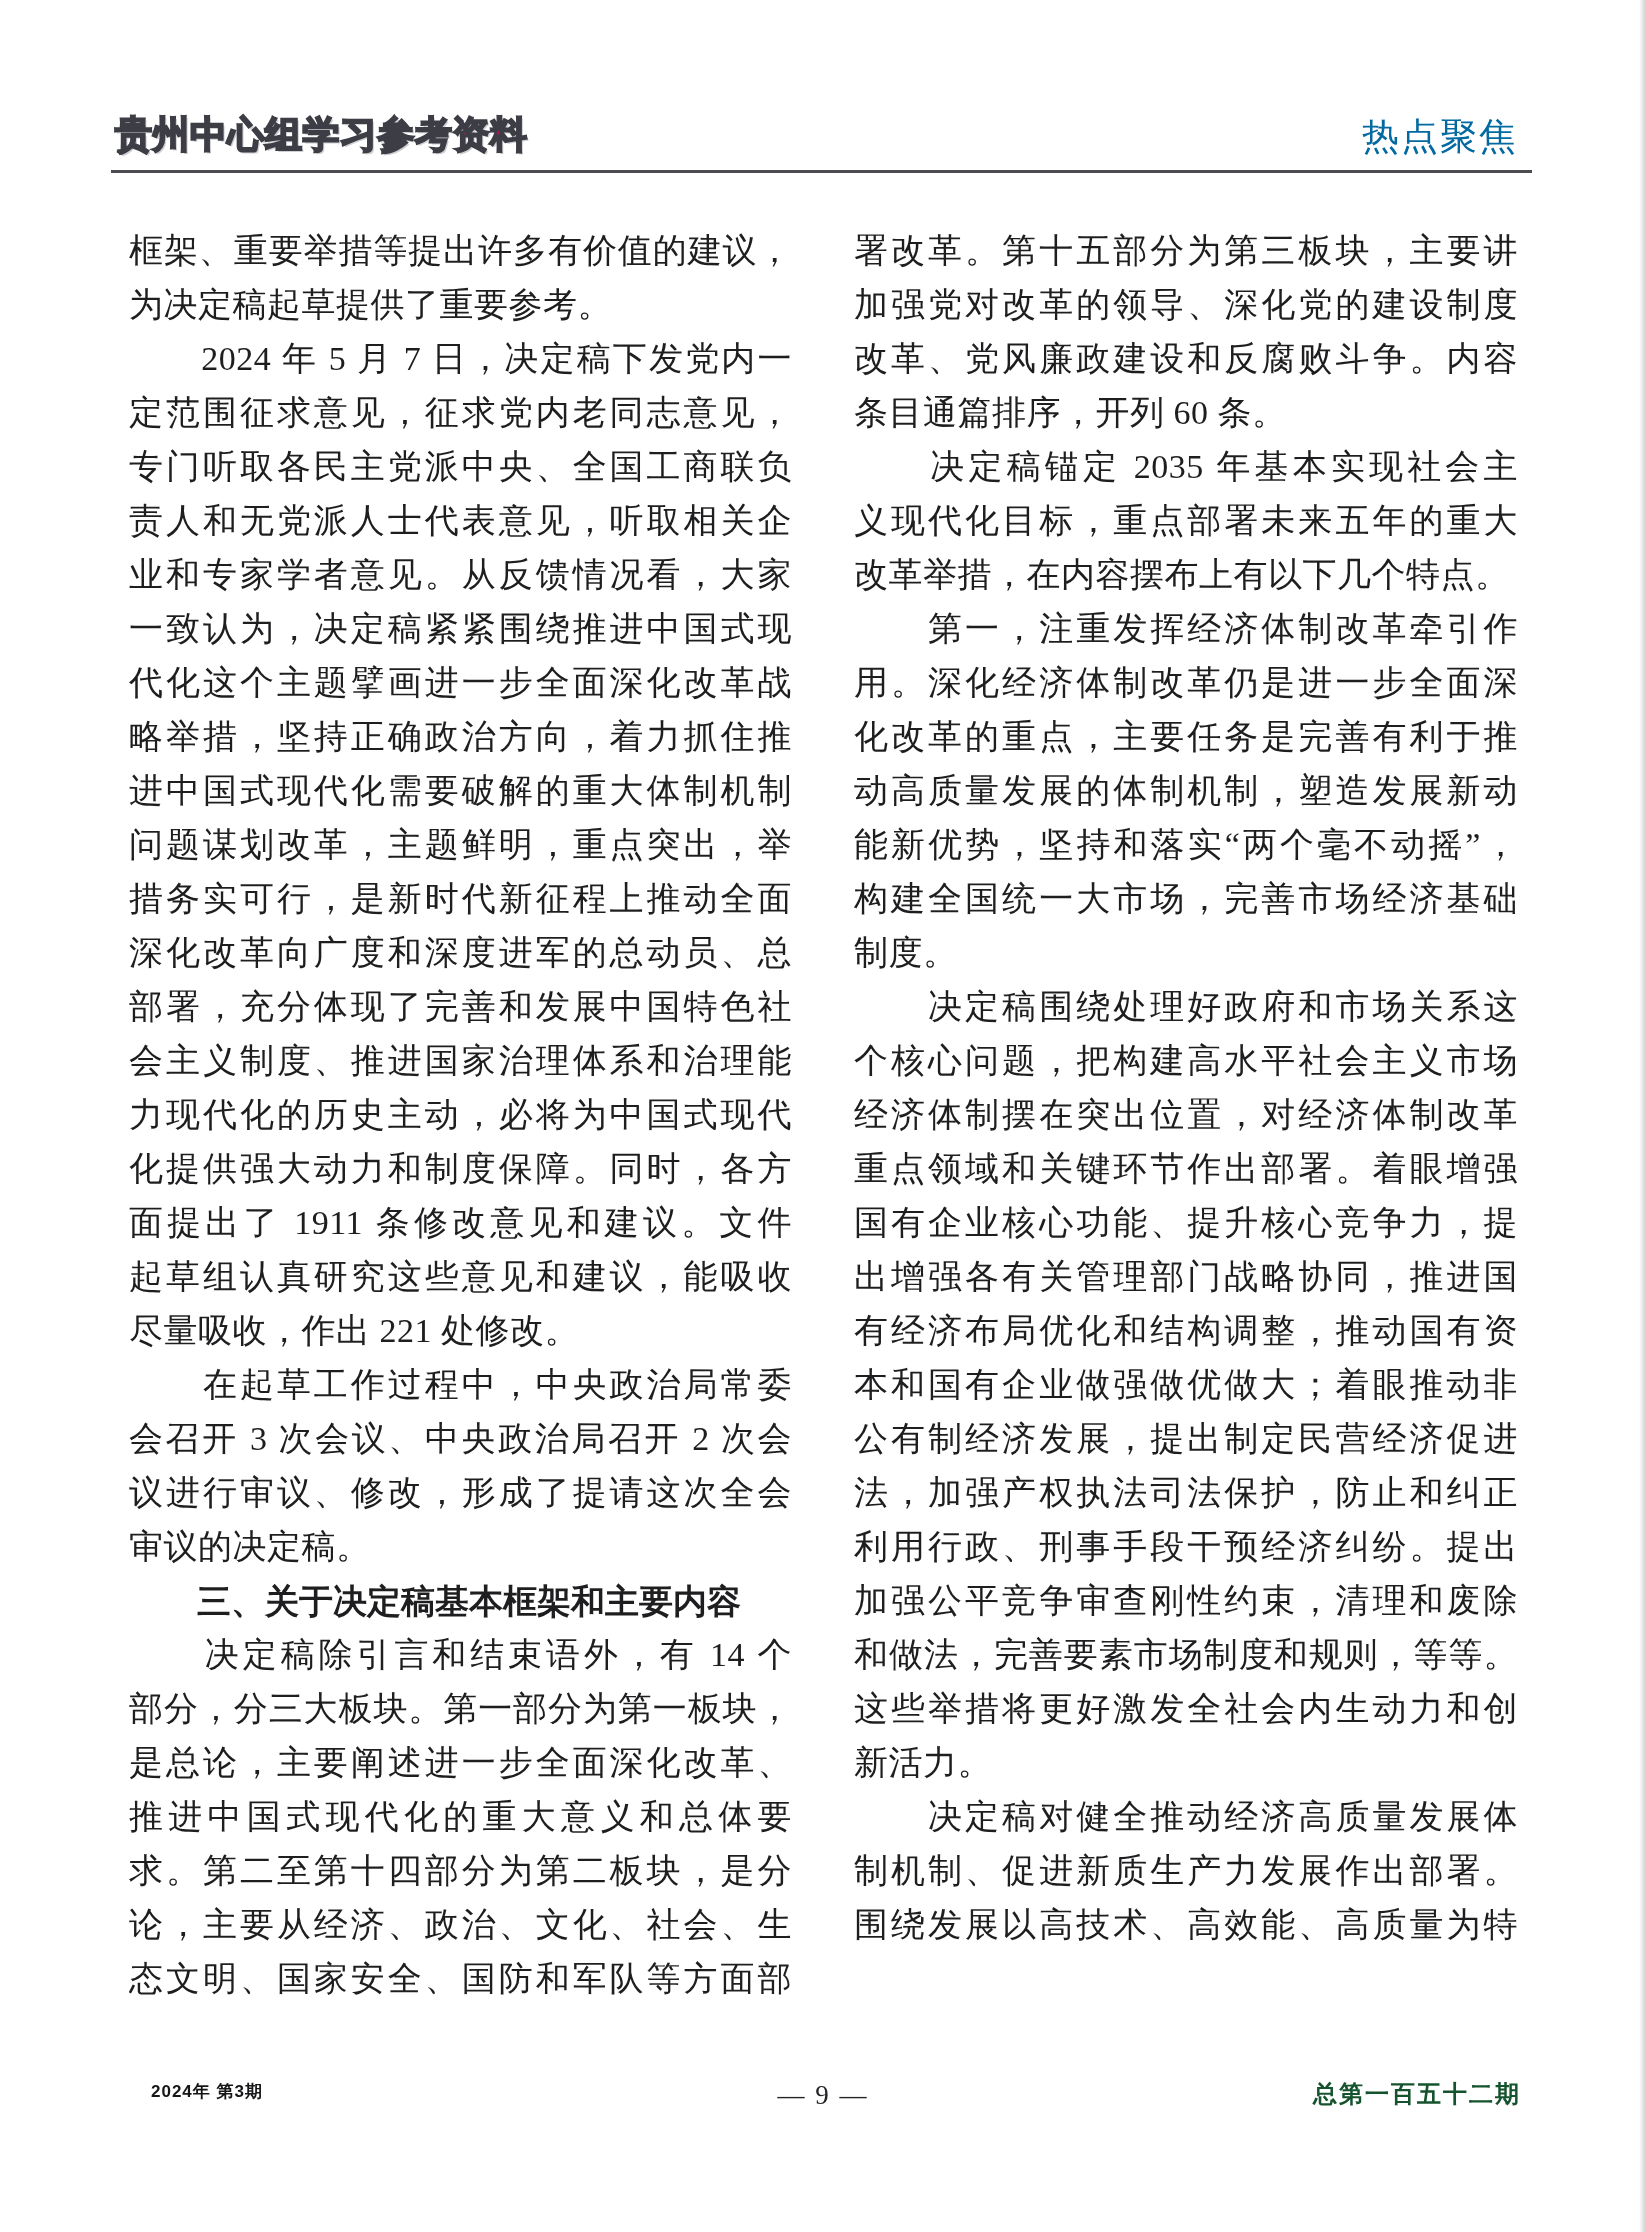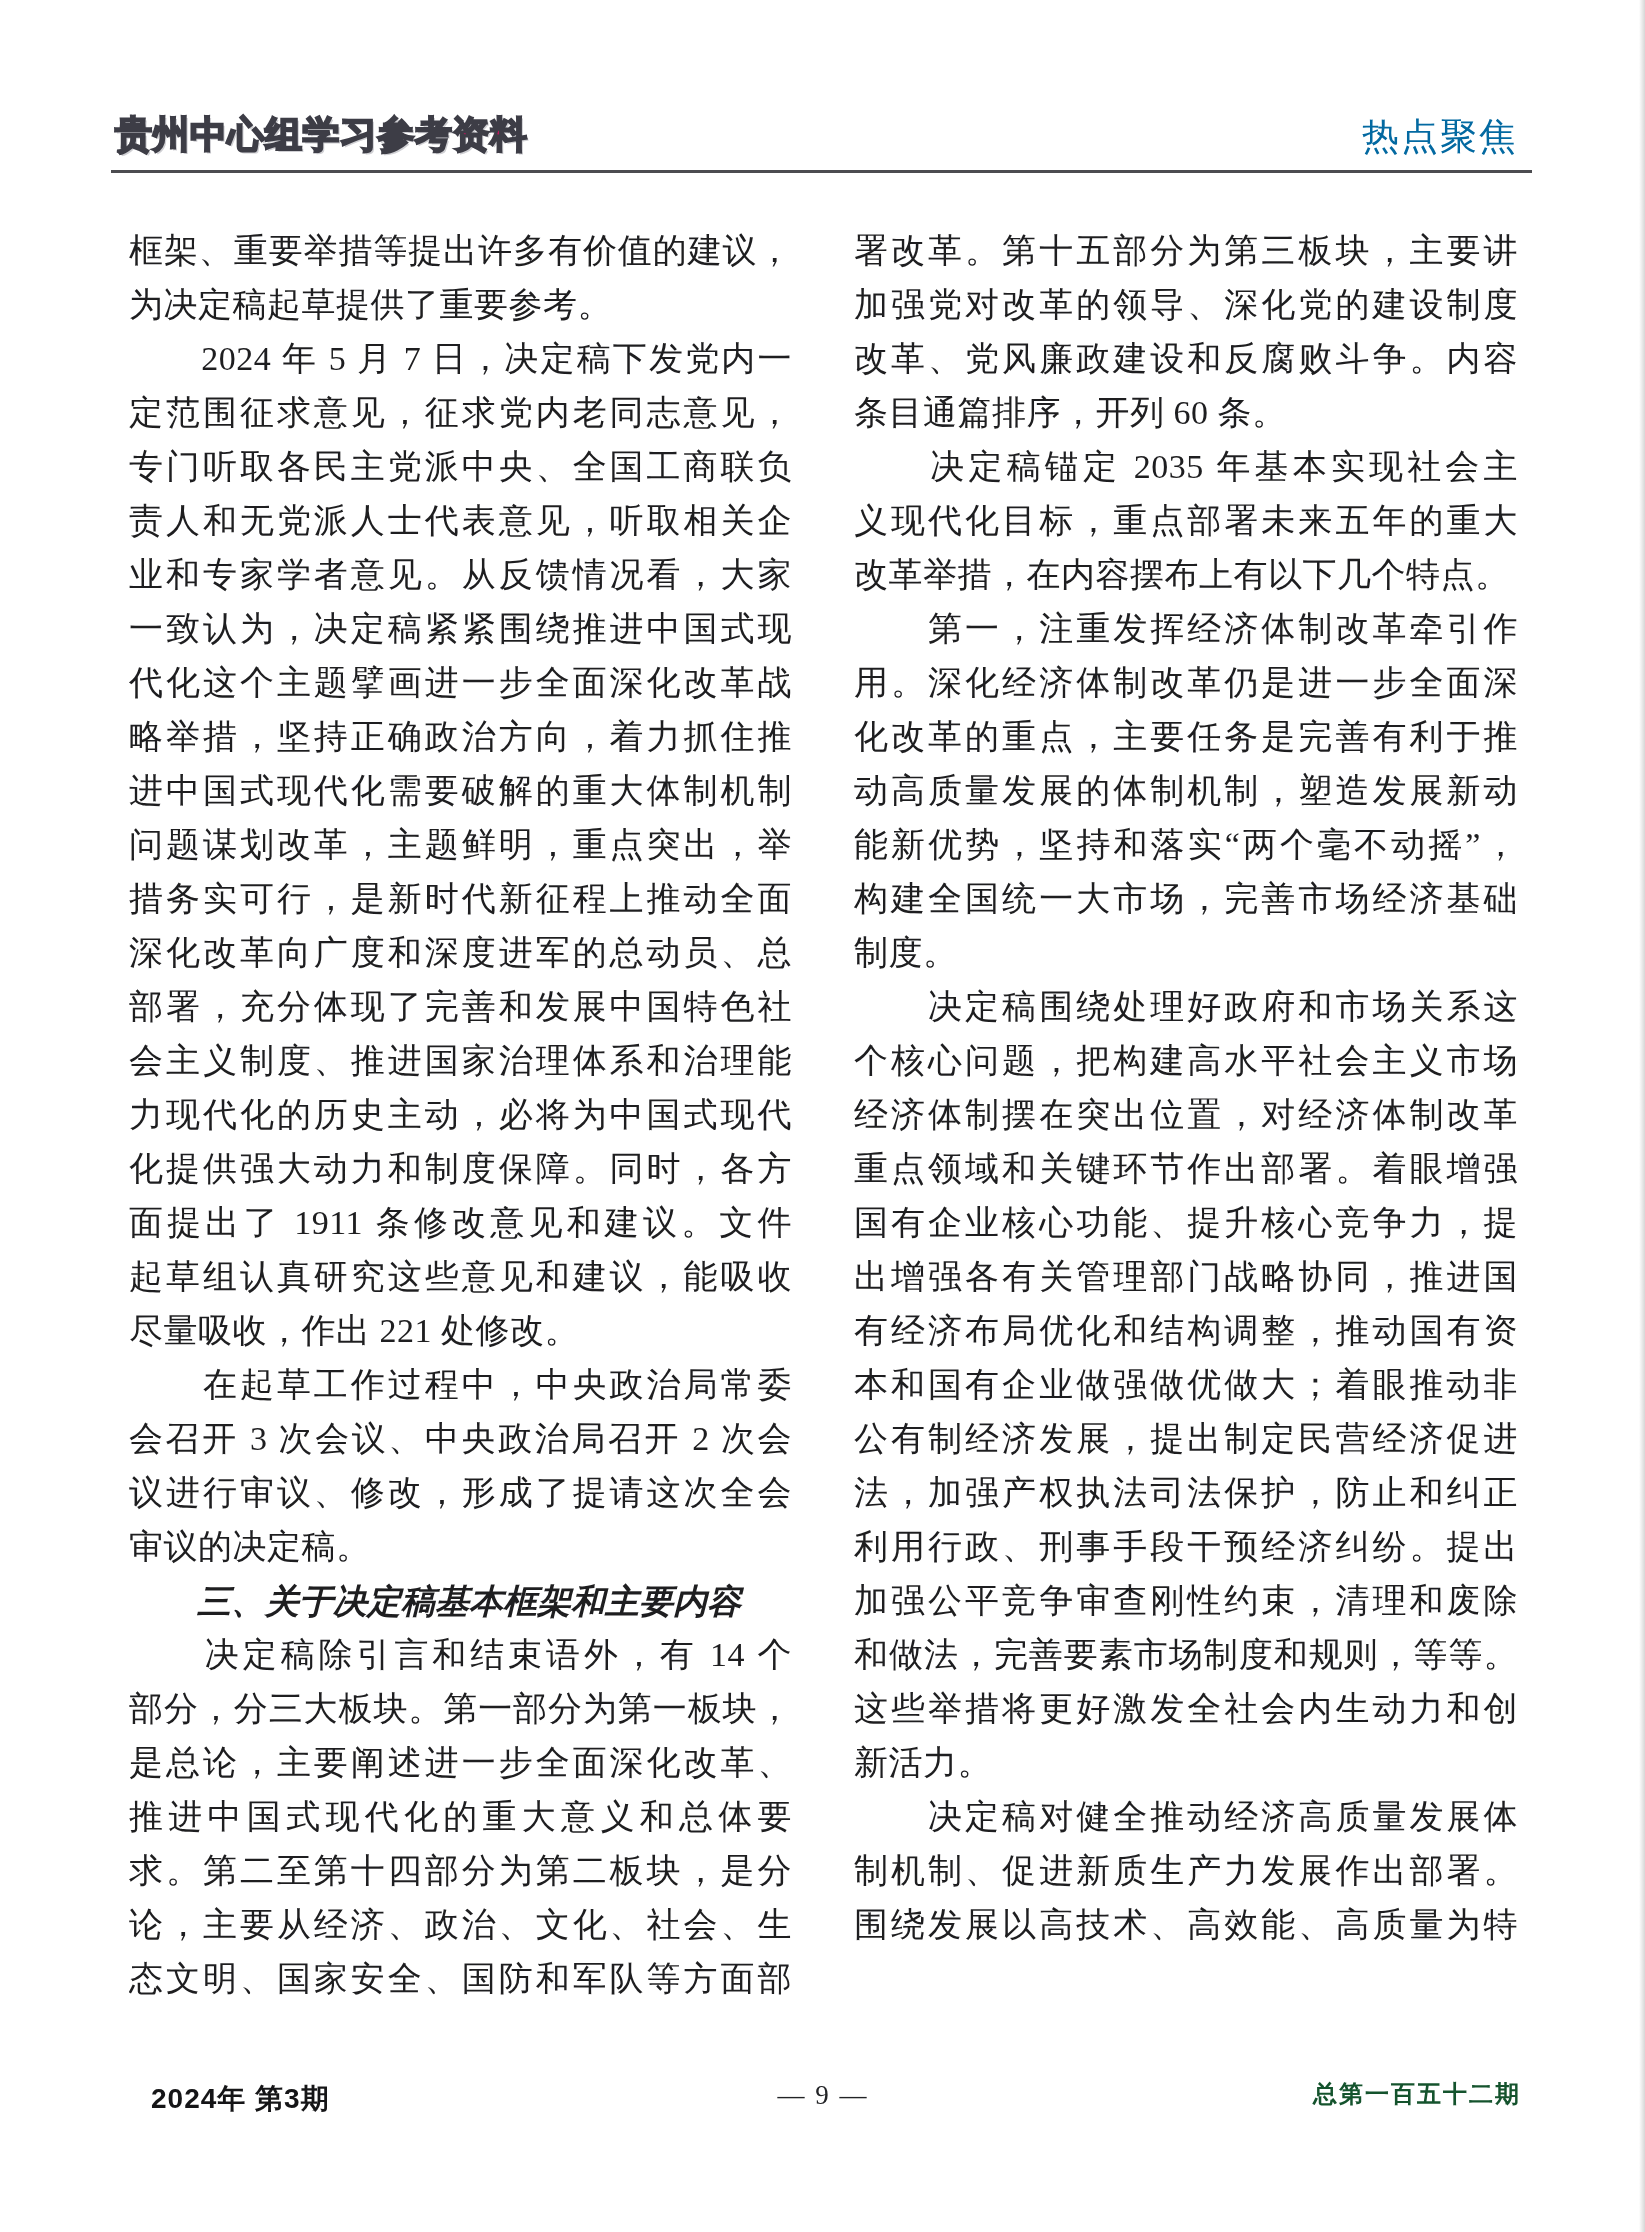--- a/index.html
+++ b/index.html
@@ -37,28 +37,28 @@
   #col-left  { left:129px; width:663px; }
   #col-right { left:854px; width:664px; }
   .line {
     font-size:34px; height:54px; line-height:54px;
     text-align:justify; text-align-last:justify;
     letter-spacing:0.5px; overflow:hidden;
   }
   .line.end  { text-align-last:left; }
   .line.head {
     font-family:"Liberation Sans", sans-serif; font-weight:bold;
-    text-align-last:left; letter-spacing:0;font-style:italic;
+    text-align-last:left; letter-spacing:0;
   }
 
   
   .footer-left {
     position:absolute; left:151px; top:2080px;
     font-family:"Liberation Sans", sans-serif; font-weight:bold;
-    font-size:28px; color:#151517; letter-spacing:1px; white-space:nowrap;text-align:right;
+    font-size:17px; color:#151517; letter-spacing:1px; white-space:nowrap;text-align:right;
   }
   .footer-page {
     position:absolute; left:0; top:2080px; width:1646px; text-align:center;
     font-size:27px; color:#222326; letter-spacing:2px;
   }
   .footer-right {
     position:absolute; right:125px; top:2078px;
     font-family:"Liberation Sans", sans-serif; font-weight:bold;
     font-size:24px; color:#14532d; letter-spacing:2px; white-space:nowrap;margin-left:46px;
   }

